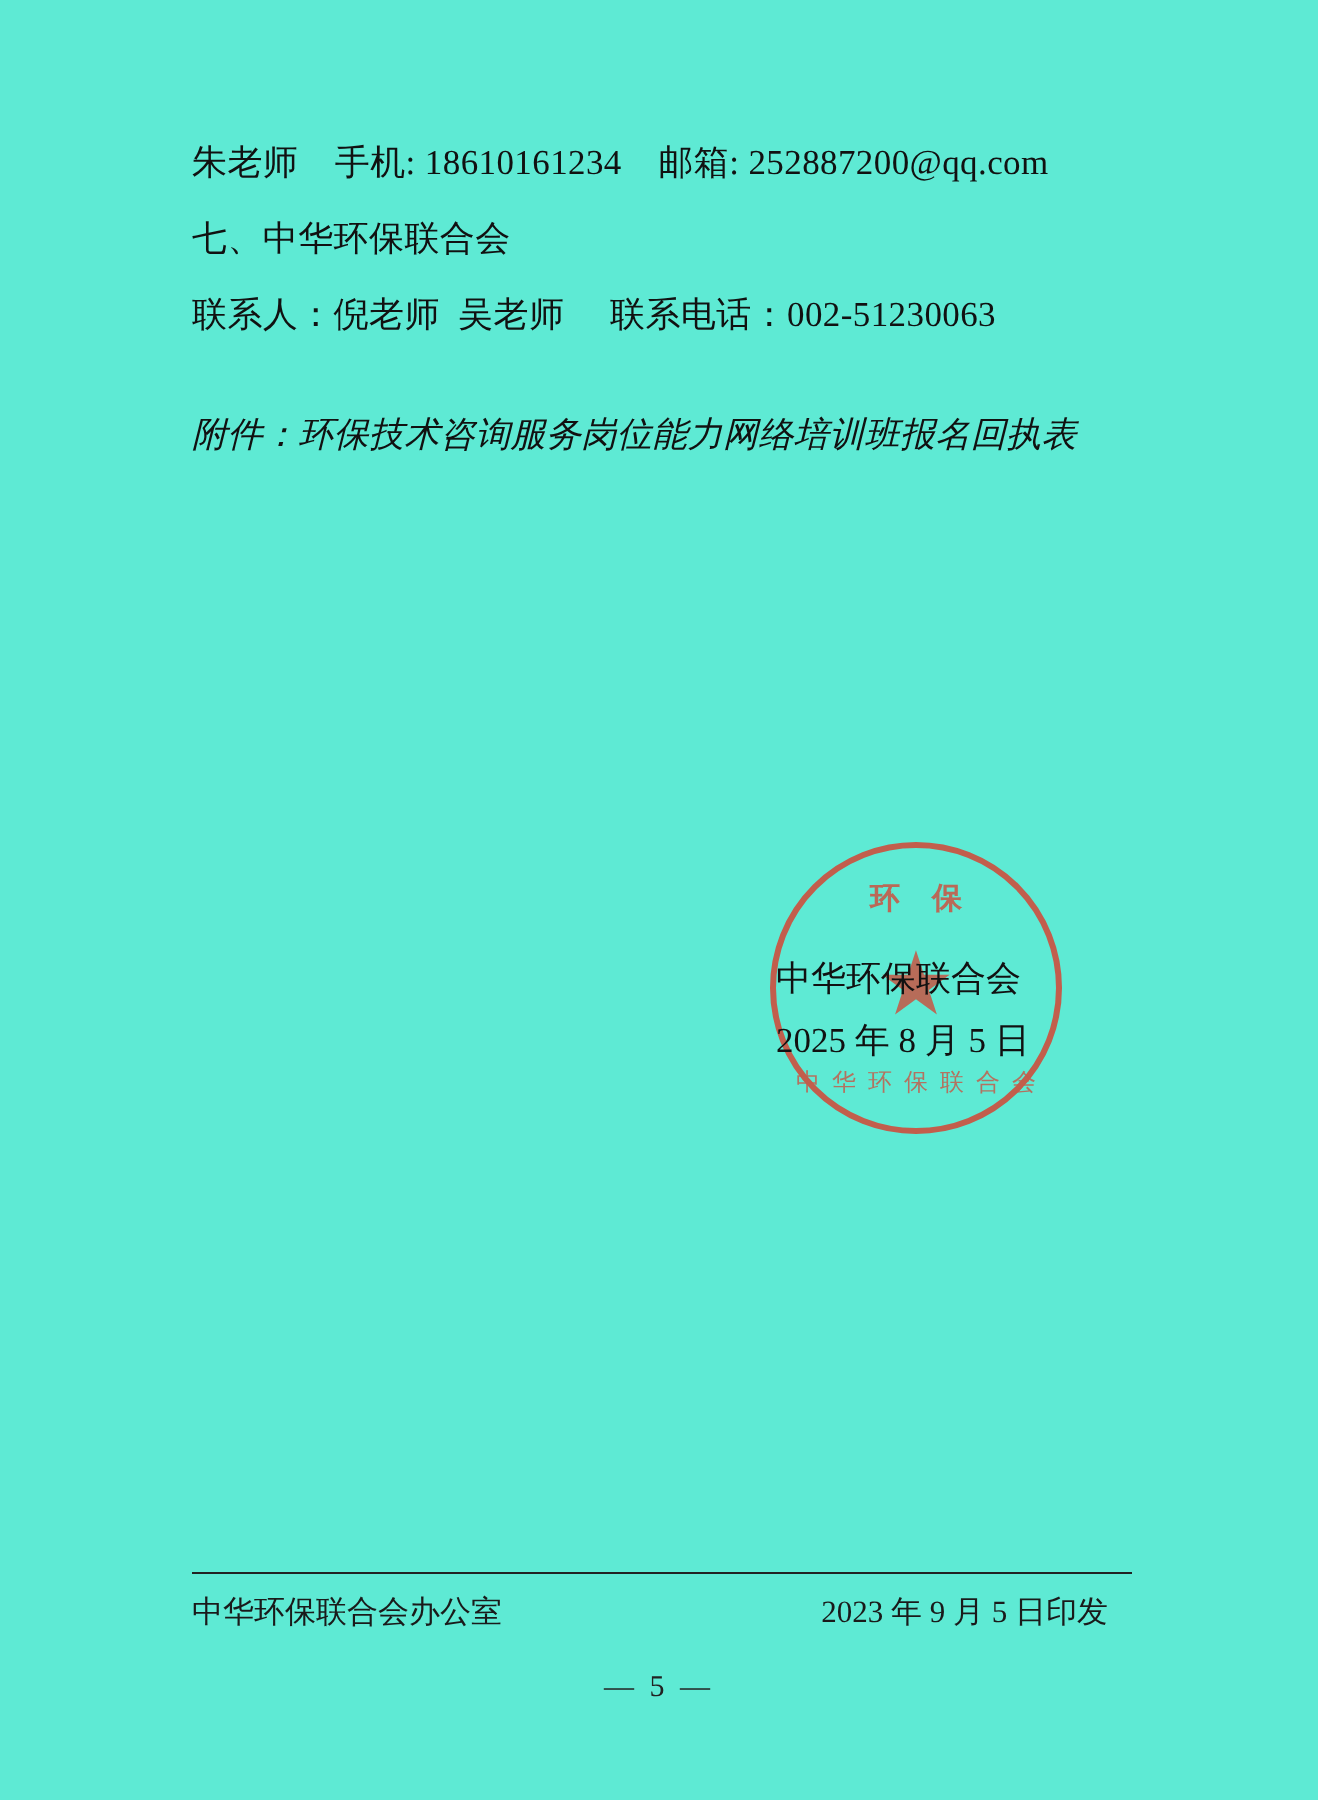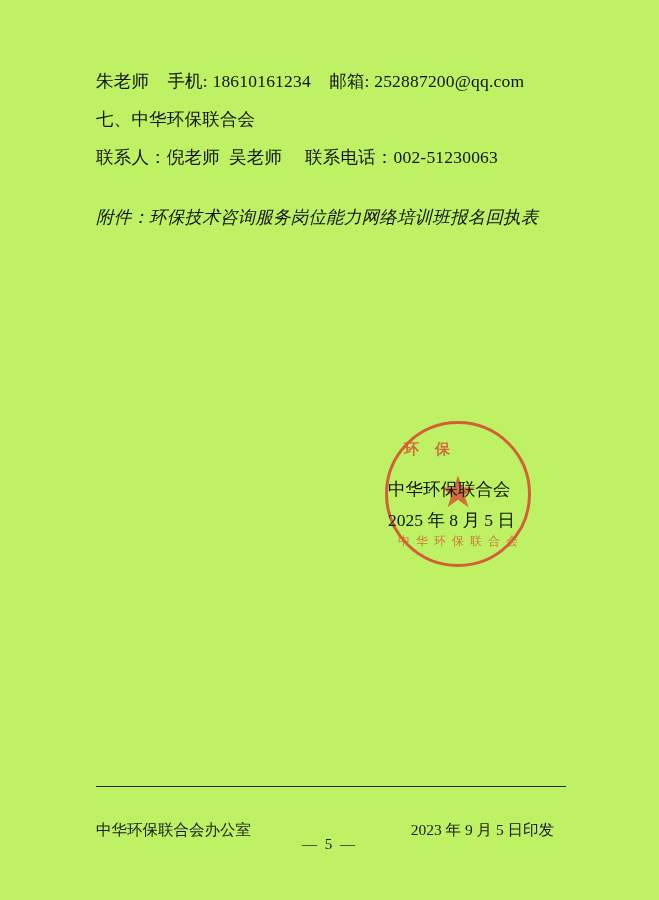--- a/index.html
+++ b/index.html
@@ -12,21 +12,21 @@
     height: 900px;
     position: relative;
     overflow: hidden;
     font-family: "Liberation Serif", "DejaVu Serif", serif;
     color: #1a1a1a;
   }
 
   .page {
     position: absolute;
     inset: 0;
-    background: #bef264;
+    background: #5eead4;
   }
 
   
   .body-text {
     position: absolute;
     left: 96px;
     top: 62px;
     width: 480px;
   }
 
@@ -66,20 +66,21 @@
     transform: translate(-50%, -52%);
     font-size: 44px;
     color: #d8402f;
     line-height: 1;
     opacity: 0.9;
   }
   .seal-arc-top {
     position: absolute;
     width: 100%;
     top: 16px;
+    text-align: center;
     font-size: 15px;
     color: #d8402f;
     letter-spacing: 16px;
     text-indent: 16px;
     font-weight: bold;
     opacity: 0.92;
   }
   .seal-arc-bottom {
     position: absolute;
     width: 100%;
@@ -116,21 +117,20 @@
   }
   .footer-row {
     position: absolute;
     left: 96px;
     top: 796px;
     width: 470px;
     display: flex;
     justify-content: space-between;
     align-items: flex-start;
     font-size: 15.5px;
-    margin-top: 24px;
   }
   .footer-left { white-space: pre; }
   .footer-right { white-space: pre; padding-right: 12px; }
 
   .page-number {
     position: absolute;
     left: 0;
     right: 0;
     top: 836px;
     text-align: center;

